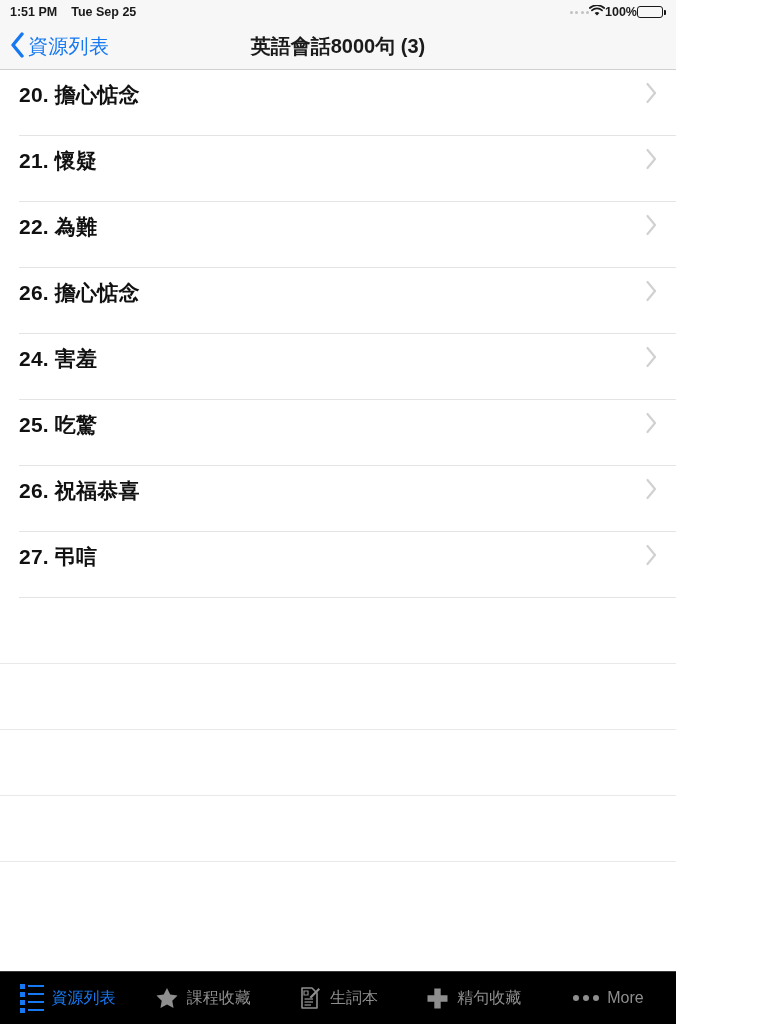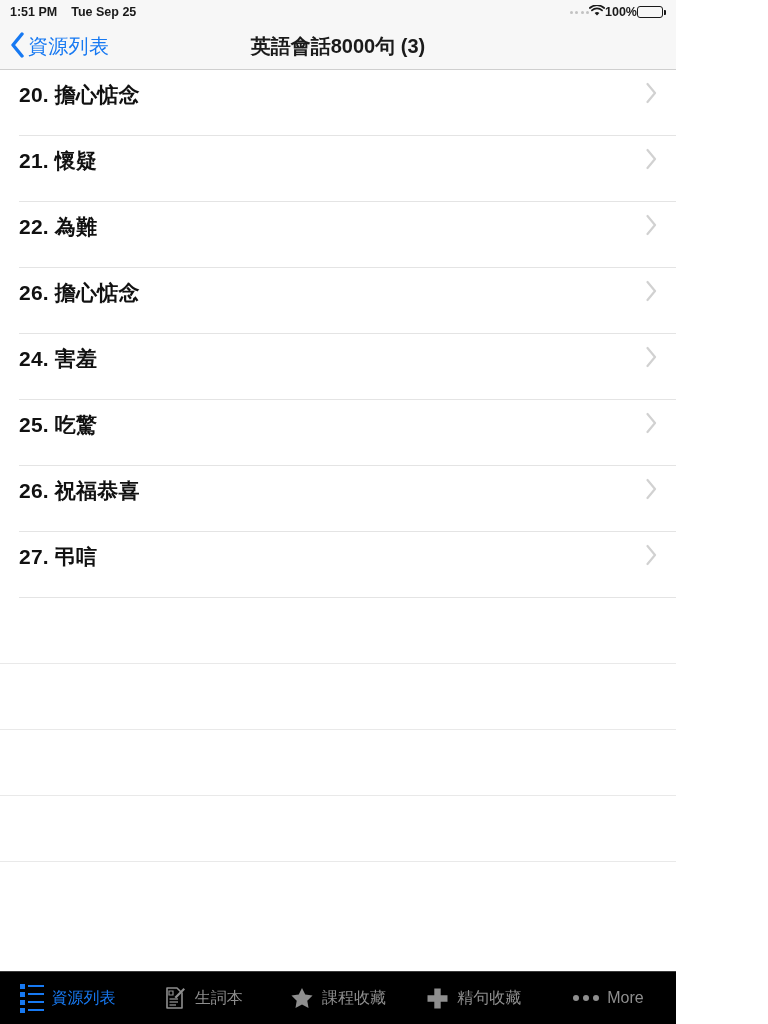--- a/index.html
+++ b/index.html
@@ -236,41 +236,41 @@
           </span>
           <span class="ln">
             <span class="dot" style="background:#1779f2"></span>
             <span class="bar" style="background:#1779f2"></span>
           </span>
         </span>
         <span class="tab-label">資源列表</span>
       </div>
       <div class="tab">
         <span class="tab-icon">
+          <svg width="25" height="24" viewBox="0 0 25 24">
+            <path d="M12.5 1.5 L15.9 8.4 L23.5 9.5 L18 14.9 L19.3 22.4 L12.5 18.9 L5.7 22.4 L7 14.9 L1.5 9.5 L9.1 8.4 Z" fill="#8e8e8e"></path>
+          </svg>
+        </span>
+        <span class="tab-label">課程收藏</span>
+      </div>
+      <div class="tab">
+        <span class="tab-icon">
           <svg width="22" height="24" viewBox="0 0 22 24">
             <path d="M3 2 H13 L18 7 V22 H3 Z" fill="none" stroke="#8e8e8e" stroke-width="1.6" stroke-linejoin="round"></path>
             <path d="M5.5 13 H14" stroke="#8e8e8e" stroke-width="1.3"></path>
             <path d="M5.5 16 H14" stroke="#8e8e8e" stroke-width="1.3"></path>
             <path d="M5.5 19 H12" stroke="#8e8e8e" stroke-width="1.3"></path>
             <path d="M5 5 H9 V9 H5 Z" fill="none" stroke="#8e8e8e" stroke-width="1.2"></path>
             <path d="M10.5 11 L19.5 2 L21 3.6 L12.2 12.6 Z" fill="#8e8e8e"></path>
           </svg>
         </span>
         <span class="tab-label">生詞本</span>
       </div>
       <div class="tab">
         <span class="tab-icon">
-          <svg width="25" height="24" viewBox="0 0 25 24">
-            <path d="M12.5 1.5 L15.9 8.4 L23.5 9.5 L18 14.9 L19.3 22.4 L12.5 18.9 L5.7 22.4 L7 14.9 L1.5 9.5 L9.1 8.4 Z" fill="#8e8e8e"></path>
-          </svg>
-        </span>
-        <span class="tab-label">課程收藏</span>
-      </div>
-      <div class="tab">
-        <span class="tab-icon">
           <svg width="23" height="23" viewBox="0 0 23 23">
             <path d="M8.3 1.5 H14.7 V8.3 H21.5 V14.7 H14.7 V21.5 H8.3 V14.7 H1.5 V8.3 H8.3 Z" fill="#8e8e8e"></path>
           </svg>
         </span>
         <span class="tab-label">精句收藏</span>
       </div>
       <div class="tab">
         <span class="dots-more">
           <i style="background:#8e8e8e"></i>
           <i style="background:#8e8e8e"></i>

